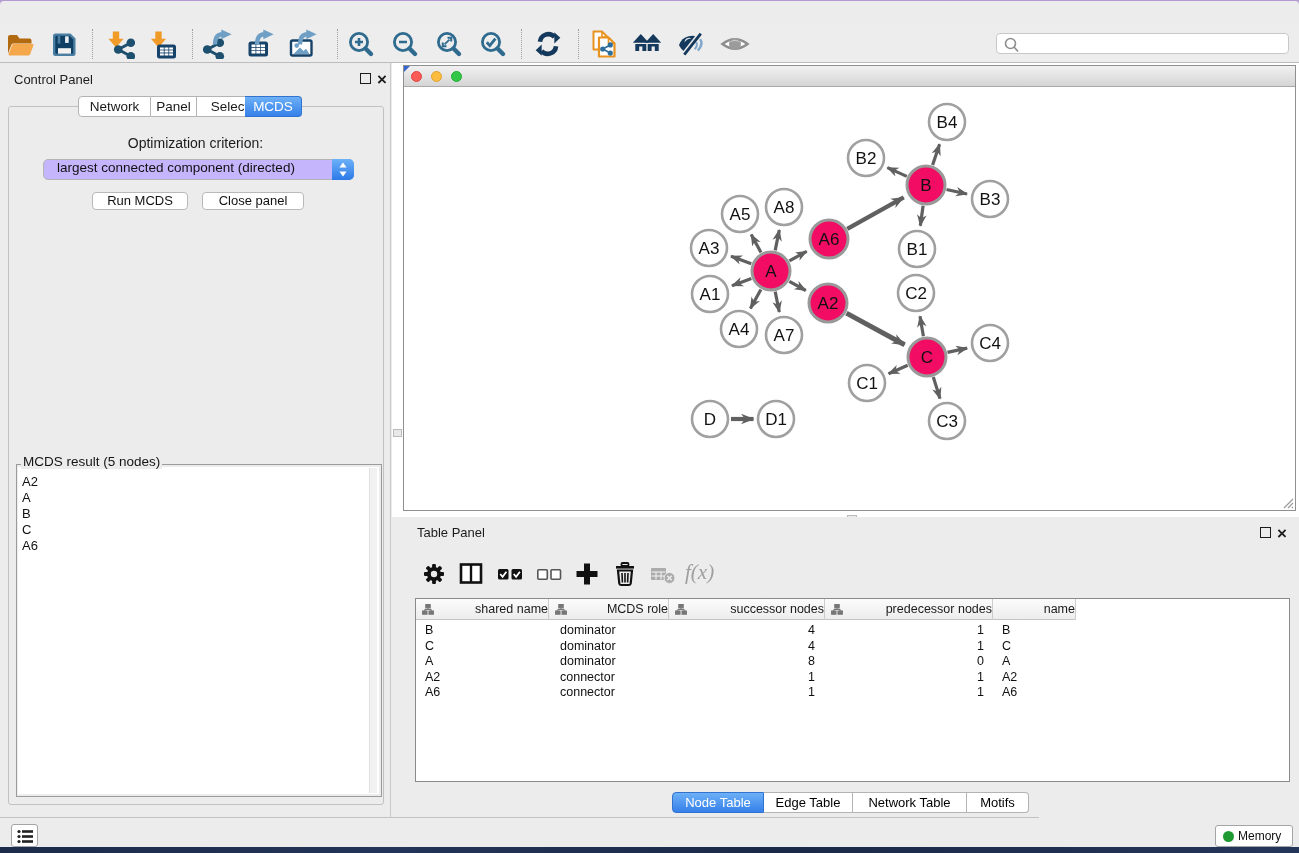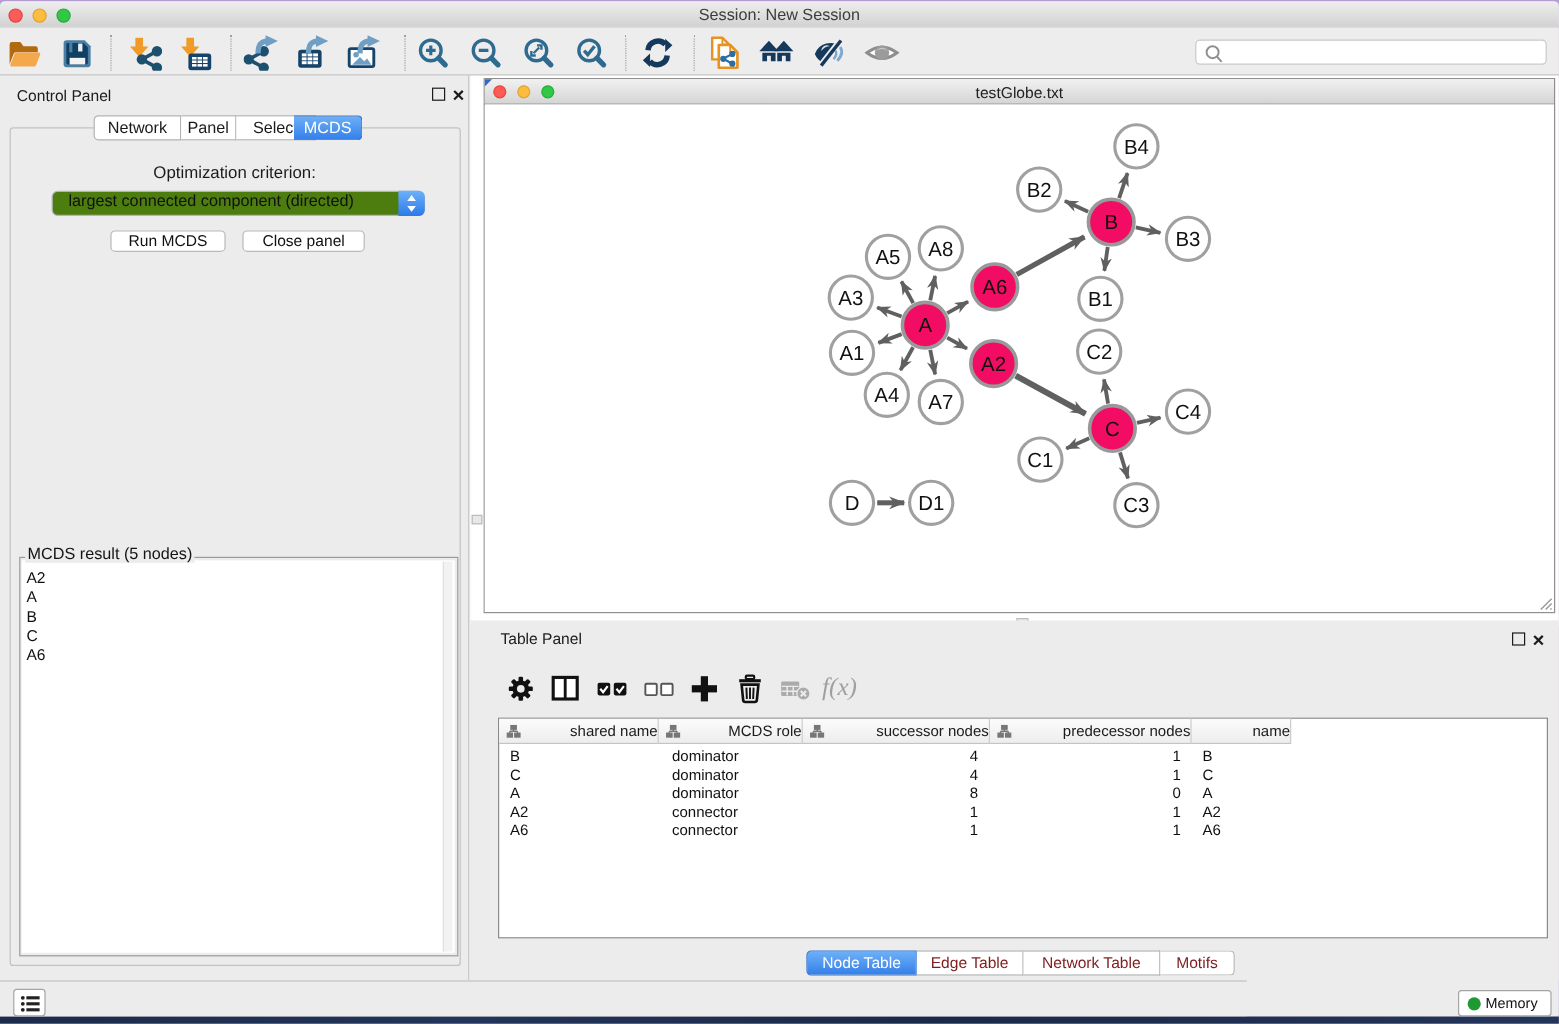--- a/index.html
+++ b/index.html
@@ -21,21 +21,21 @@
 .wbtn-sq{position:absolute;width:11px;height:11px;border:1.5px solid #1c1c1c}
 .wbtn-x{position:absolute;font-size:17px;font-weight:bold;color:#1c1c1c;line-height:13px;font-family:"Liberation Sans",sans-serif}
 #tabs{position:absolute;left:78px;top:33px;height:21px;z-index:3}
 .tab{position:absolute;top:0;height:21px;background:#fff;border:1px solid #b3b3b3;font-size:13.5px;color:#1a1a1a;text-align:center;line-height:20px}
 #tabN{left:0;width:73px;border-radius:4px 0 0 4px}
 #tabS{left:73px;width:46px;border-left:none}
 #tabE{left:119px;width:66px;border-left:none}
 #tabM{left:167px;width:57px;border-left:none;border-radius:0 4px 4px 0;background:linear-gradient(#6db0f7,#3580ea);border-color:#3173cf;color:#fff}
 #cpbody{position:absolute;left:8px;top:43px;width:376px;height:699px;border:1px solid #c2c2c2;border-radius:3px}
 #optlab{position:absolute;left:0;top:72px;width:391px;text-align:center;font-size:14px;color:#1b1b1b}
-#combo{position:absolute;left:43px;top:96px;width:311px;height:21px;background:#4d7c0f;border:1px solid #b4b4b4;border-radius:5px;font-size:13.5px;color:#111;line-height:16px;padding-left:13px}
+#combo{position:absolute;left:43px;top:96px;width:311px;height:21px;background:#c4b5fd;border:1px solid #b4b4b4;border-radius:5px;font-size:13.5px;color:#111;line-height:16px;padding-left:13px}
 #combocap{position:absolute;left:332px;top:96px;width:22px;height:21px;border-radius:0 5px 5px 0;background:linear-gradient(#6cb1f8,#2d7ae8)}
 .btn{position:absolute;height:18px;background:#fff;border:1px solid #b9b9b9;border-radius:4px;font-size:13px;color:#111;text-align:center;line-height:16px}
 #fieldset{position:absolute;left:16px;top:401px;width:366px;height:333px;border:1px solid #9b9b9b}
 #fieldlab{position:absolute;left:21px;top:391px;background:#ececec;font-size:13.5px;color:#141414;padding:0 2px;z-index:5}
 #listbox{position:absolute;left:18px;top:404px;width:361px;height:327px;background:#fff}
 #listbox .sb{position:absolute;right:2px;top:1px;width:8px;height:325px;background:#f2f2f2;border-left:1px solid #e0e0e0}
 #listbox .it{position:absolute;left:4px;font-size:13px;color:#111}
 
 #mdi{position:absolute;left:392px;top:62px;width:907px;height:458px;background:#fff}
 #netwin{position:absolute;left:11px;top:2px;width:893px;height:446px;border:1px solid #8f8f8f;background:#fff}
@@ -49,36 +49,30 @@
 #hgrip{position:absolute;left:455px;top:452px;width:10px;height:6px;background:#e8e8e8;border:1px solid #bbb}
 
 #tp{position:absolute;left:392px;top:516px;width:907px;height:300px;background:#ececec}
 #tp .title{position:absolute;left:25px;top:8px;font-size:13px;color:#1c1c1c}
 #tptools{position:absolute;left:0;top:29px;width:907px;height:42px}
 #tbl{position:absolute;left:23px;top:81px;width:875px;height:184px;background:#fff;border:1px solid #8a8a8a}
 #thead{position:absolute;left:0;top:0;height:21px;background:linear-gradient(#fcfcfc,#ededed);border-bottom:1px solid #c4c4c4}
 .th{position:absolute;top:0;height:21px;border-right:1px solid #cccccc;font-size:12.5px;color:#1a1a1a;text-align:right;line-height:21px}
 .trow{position:absolute;font-size:12.5px;color:#101010;height:16px;line-height:16px}
 #btabs{position:absolute;left:280px;top:275px;height:21px}
-.btab{position:absolute;top:0;height:21px;background:#fff;border:1px solid #b3b3b3;font-size:13px;color:#7f1d1d;text-align:center;line-height:19px}
+.btab{position:absolute;top:0;height:21px;background:#fff;border:1px solid #b3b3b3;font-size:13px;color:#000000;text-align:center;line-height:19px}
 
 #status{position:absolute;left:0;top:816px;width:1039px;height:30px;background:#ececec;border-top:1px solid #c2c2c2}
 #listbtn{position:absolute;left:11px;top:6px;width:27px;height:23px;background:#fff;border:1px solid #a5a5a5;border-radius:3px}
 #membtn{position:absolute;left:1215px;top:7px;width:78px;height:22px;background:#fff;border:1px solid #a5a5a5;border-radius:3px;font-size:12px;color:#111;line-height:20px;padding-left:22px}
 #membtn .dot{position:absolute;left:7px;top:5px;width:11px;height:11px;border-radius:50%;background:#1f9932}
 </style></head>
 <body>
 <div id="navy"></div>
 <div id="app">
-  <div id="titlebar">
-    <div class="tl t1"></div>
-      <div class="tl t2"></div>
-      <div class="tl t3"></div>
-    <div class="tt">Session: New Session</div>
-  </div>
   <div id="toolbar">
     <div class="sep" style="left:92px"></div>
     <div class="sep" style="left:192px"></div>
     <div class="sep" style="left:337px"></div>
     <div class="sep" style="left:521px"></div>
     <div class="sep" style="left:578px"></div>
     <div id="icons">
         <svg class="tbi" style="left:5px" width="30" height="30" viewBox="0 0 30 30">
           <path d="M3,25.5 V8 Q3,6 5,6 H12 L14.5,9.5 H24.5 Q26.5,9.5 26.5,11.5 V14.5 H8.2 Q6.8,14.5 6.3,15.9 L3,24.5 Z" fill="#b26a11"></path>
           <path d="M4.4,26.5 Q3.1,26.5 3.7,24.7 L7.1,16.1 Q7.6,14.8 9.1,14.8 H27.2 Q29,14.8 28.4,16.6 L25.2,24.9 Q24.7,26.5 23.2,26.5 Z" fill="#f5a74c"></path>
@@ -239,21 +233,20 @@
       <div class="it" style="top:55px">C</div>
       <div class="it" style="top:71px">A6</div>
     </div>
   </div>
   <div id="mdi">
     <div id="netwin">
       <div id="nettb">
         <div class="tl t1"></div>
           <div class="tl t2"></div>
           <div class="tl t3"></div>
-        <div class="tt">testGlobe.txt</div>
       </div>
       <div id="netcontent">
 <svg width="891" height="423" style="position:absolute;left:0;top:0">
 <defs>
               <marker id="ah" markerWidth="13" markerHeight="11" refX="11" refY="5" orient="auto" markerUnits="userSpaceOnUse">
                 <path d="M0,0.2 L12,5 L0,9.8 L3.5,5 Z" fill="#606060"></path>
               </marker>
               <marker id="ah2" markerWidth="15" markerHeight="12" refX="12.5" refY="5.5" orient="auto" markerUnits="userSpaceOnUse">
                 <path d="M0,0.2 L13.5,5.5 L0,10.8 L4,5.5 Z" fill="#606060"></path>
               </marker>

